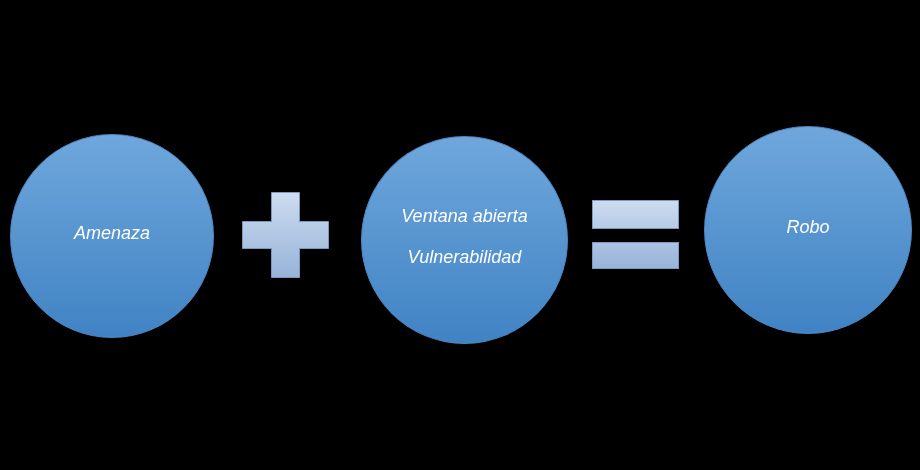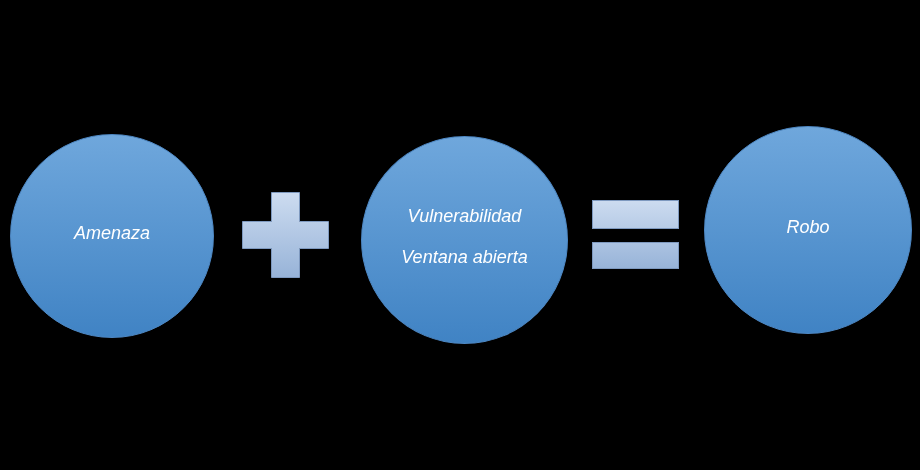--- a/index.html
+++ b/index.html
@@ -72,22 +72,22 @@
       <linearGradient id="grad-plus" x1="0" y1="0" x2="0" y2="86" gradientUnits="userSpaceOnUse">
         <stop offset="0" style="stop-color: var(--operator-gradient-top, #cddcf0)"></stop>
         <stop offset="1" style="stop-color: var(--operator-gradient-bottom, #97b3d8)"></stop>
       </linearGradient>
     </defs>
     <path d="M29.5,0.5 H57.5 V29.5 H86.5 V56.5 H57.5 V85.5 H29.5 V56.5 H0.5 V29.5 H29.5 Z" fill="url(#grad-plus)" stroke="var(--operator-border, #7e99bf)" stroke-width="1"></path>
   </svg>
 
   <div class="circle circle-2">
     <div class="circle-text">
+      <div class="para">Ventana abierta</div>
       <div class="para">Vulnerabilidad</div>
-      <div class="para">Ventana abierta</div>
     </div>
   </div>
 
   <svg class="operator operator-equals" viewBox="0 0 87 69" xmlns="http://www.w3.org/2000/svg" aria-hidden="true">
     <defs>
       <linearGradient id="grad-eq" x1="0" y1="0" x2="0" y2="69" gradientUnits="userSpaceOnUse">
         <stop offset="0" style="stop-color: var(--operator-gradient-top, #cddcf0)"></stop>
         <stop offset="1" style="stop-color: var(--operator-gradient-bottom, #97b3d8)"></stop>
       </linearGradient>
     </defs>

